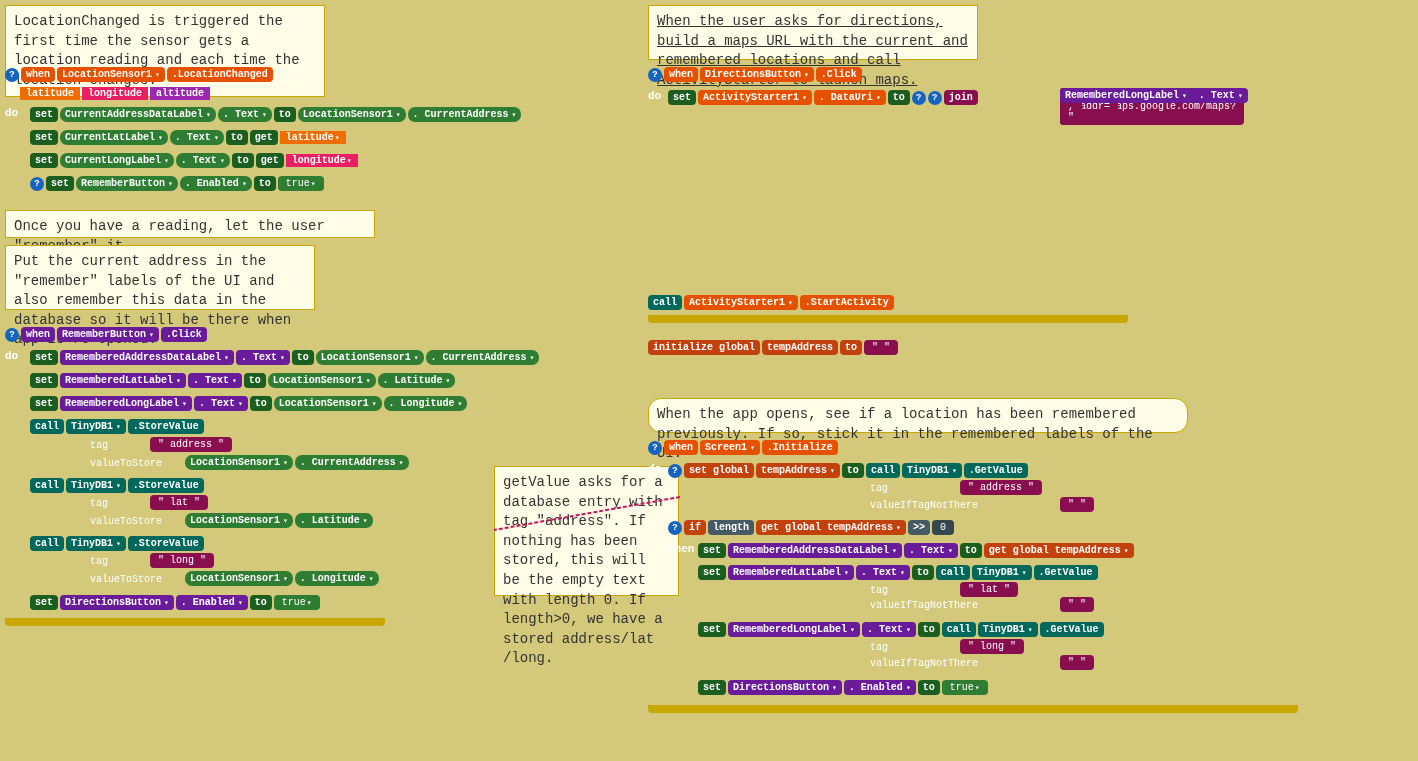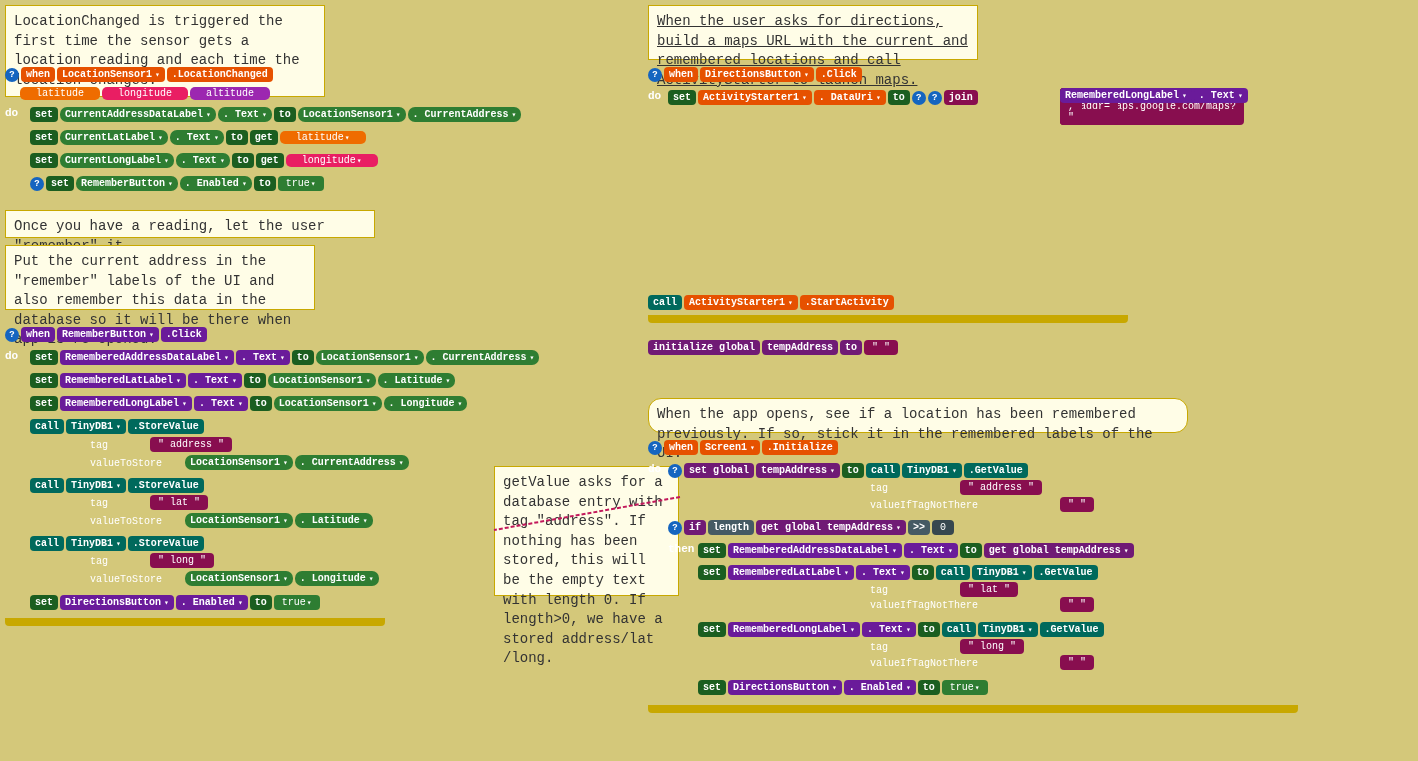--- a/index.html
+++ b/index.html
@@ -26,24 +26,24 @@
       background: #fffde7;
       border: 1px solid #c8a800;
       padding: 6px 8px;
       font-size: 14px;
       line-height: 1.4;
       color: #333;
     }
 
     .pill {
       display: inline-block;
-      padding: 1px 16px;
-      border-radius: 5px;
+      padding: 1px 6px;
+      border-radius: 0;
       font-size: 10px;
-      font-weight: normal;
+      font-weight: bold;
       color: white;
     }
     .pill-orange { background: #ef6c00; }
     .pill-pink { background: #e91e63; }
     .pill-purple { background: #9c27b0; }
 
     .block-row {
       position: absolute;
       display: flex;
       align-items: center;
@@ -61,21 +61,21 @@
       font-size: 10px;
       font-weight: bold;
       white-space: nowrap;
     }
     .bc-green { background: #2e7d32; border-radius: 7px; }
     .bc-dark-green { background: #1b5e20; }
     .bc-orange { background: #e65100; }
     .bc-purple { background: #6a1b9a; }
     .bc-pink { background: #880e4f; }
     .bc-teal { background: #00695c; }
-    .bc-olive { background: #701a75; }
+    .bc-olive { background: #c2410c; }
     .bc-gray { background: #455a64; }
 
     
     .string-block {
       display: inline-flex;
       align-items: center;
       background: #880e4f;
       color: white;
       padding: 2px 8px;
       border-radius: 4px;

